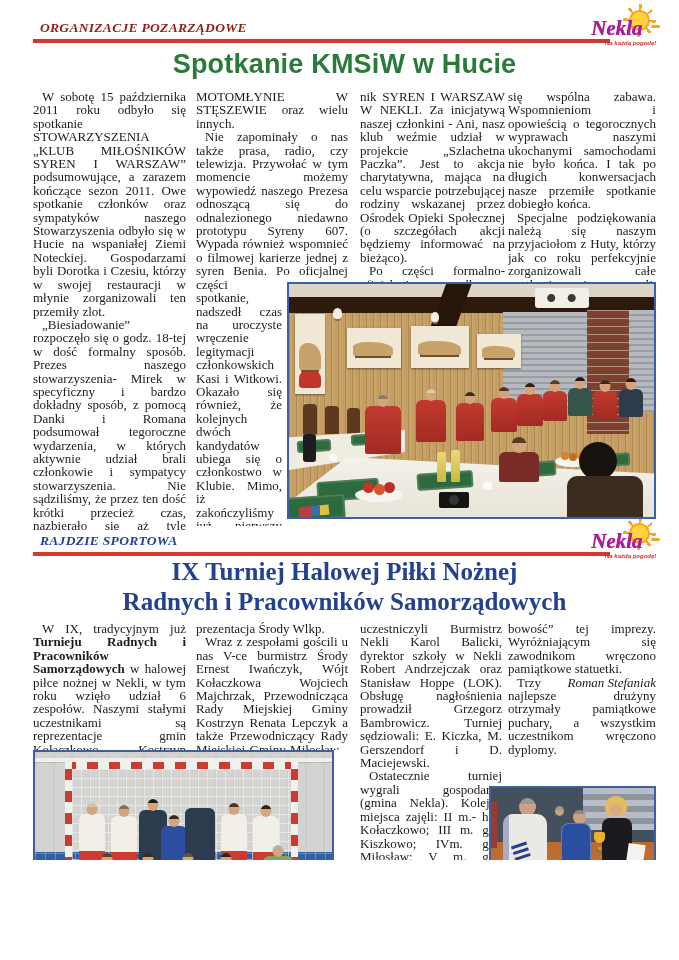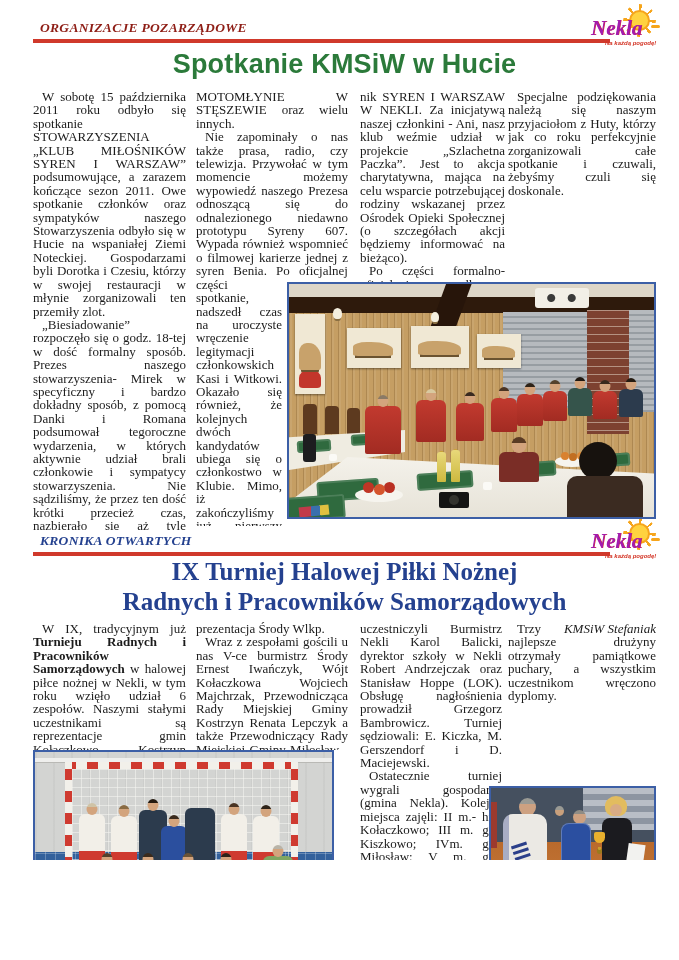--- a/index.html
+++ b/index.html
@@ -90,20 +90,21 @@
     <p>MOTOMŁYNIE W STĘSZEWIE oraz wielu innych.</p>
     <p class="ind">Nie zapominały o nas także prasa, radio, czy telewizja. Przywołać w tym momencie możemy wypowiedź naszego Prezesa odnoszącą się do odnalezionego niedawno prototypu Syreny 607. Wypada również wspomnieć o filmowej karierze jednej z syren Benia. Po oficjalnej części spotkanie, nadszedł czas na uroczyste wręczenie legitymacji członkowskich Kasi i Witkowi. Okazało się również, że kolejnych dwóch kandydatów ubiega się o członkostwo w Klubie. Mimo, iż zakończyliśmy już pierwszy rok działalności stowarzyszenia i tak wiele dokonaliśmy, nasze głowy nadal obfite były w liczne pomysły, dotyczące dalszej działalności. Miło nam ogłosić że nasz Klub będzie organizował (jak co roku) ZABAWĘ KARNAWAŁOWĄ w Nekli - 14 STYCZNIA 2012r, na którą wszystkich serdecznie zapraszamy! Natomiast w czerwcu odbędzie się II Pik-</p>
   </div>
 
   <div class="col" style="left:360px;top:90px;width:145px;height:420px">
     <p>nik SYREN I WARSZAW W NEKLI. Za inicjatywą naszej członkini - Ani, nasz klub weźmie udział w projekcie „Szlachetna Paczka”. Jest to akcja charytatywna, mająca na celu wsparcie potrzebującej rodziny wskazanej przez Ośrodek Opieki Społecznej (o szczegółach akcji będziemy informować na bieżąco).</p>
     <p class="ind">Po części formalno-oficjalnej, przyszedł czas na przyjemności, dlatego też zwartą grupą zasiedliśmy do suto zastawionych stołów, na których znajdowały się najsmaczniejsze rarytasy i zaczęła</p>
   </div>
 
   <div class="col" style="left:508px;top:90px;width:148px">
+    <p>się wspólna zabawa. Wspomnieniom i opowieścią o tegorocznych wyprawach naszymi ukochanymi samochodami nie było końca. I tak po długich konwersacjach nasze przemiłe spotkanie dobiegło końca.</p>
     <p class="ind">Specjalne podziękowania należą się naszym przyjaciołom z Huty, którzy jak co roku perfekcyjnie zorganizowali całe spotkanie i czuwali, żebyśmy czuli się doskonale.</p>
   </div>
 
   <div class="photo" style="left:287px;top:282px;width:365px;height:233px">
     <div class="s" style="inset:0;background:repeating-linear-gradient(90deg,rgba(90,58,20,.22) 0 1px,rgba(255,255,255,.07) 1px 3px,transparent 3px 7px),#c59e63"></div>
     <div class="s" style="left:0;top:0;width:365px;height:15px;background:#ddd6c8"></div>
     <div class="s" style="left:0;top:13px;width:365px;height:16px;background:#2e1a0c"></div>
     <div class="s" style="left:148px;top:-8px;width:24px;height:70px;background:#27150a;transform:rotate(20deg)"></div>
     <div class="s" style="left:246px;top:4px;width:54px;height:20px;border-radius:3px;background:radial-gradient(circle at 30% 50%,#3a3a3a 3.5px,transparent 4.5px),radial-gradient(circle at 68% 50%,#3a3a3a 3.5px,transparent 4.5px),#f2efe7"></div>
     <div class="s blind" style="left:214px;top:28px;width:84px;height:96px"></div>
@@ -152,21 +153,21 @@
     <div class="s" style="left:150px;top:208px;width:30px;height:16px;background:#141414;border-radius:2px">
       <div class="s" style="left:10px;top:3px;width:10px;height:10px;border-radius:50%;background:#33332f"></div>
     </div>
     <div class="s" style="left:10px;top:222px;width:30px;height:10px;background:linear-gradient(90deg,#c23a4a 0 40%,#3a6fae 40% 70%,#e0c040 70%);transform:rotate(-6deg)"></div>
 
     <div class="fig big" style="left:210px;top:168px;width:40px;height:30px;background:#7a2d26;--hair:#5a3b24"></div>
     <div class="s" style="left:290px;top:158px;width:38px;height:38px;border-radius:50%;background:#17120e"></div>
     <div class="s" style="left:278px;top:192px;width:76px;height:41px;border-radius:10px 10px 0 0;background:#3b2b21"></div>
   </div>
 
-  <div class="kicker" style="left:40px;top:533px;color:#24418f">KRONIKA OTWARTYCH</div>
+  <div class="kicker" style="left:40px;top:533px;color:#24418f">RAJDZIE SPORTOWA</div>
   <div class="rule" style="left:33px;top:552px;width:577px"></div>
 
   <div class="nekla" style="left:589px;top:522px">
     <div class="sun"></div>
     <div class="nekla-word">Nekla</div>
     <div class="nekla-dash"></div>
     <div class="nekla-tag">Na każdą pogodę!</div>
   </div>
 
   <div class="title2" style="top:558px">IX Turniej Halowej Piłki Nożnej</div>
@@ -183,21 +184,22 @@
   </div>
 
   <div class="col" style="left:360px;top:622px;width:142px;height:308px">
     <p>uczestniczyli Burmistrz Nekli Karol Balicki, dyrektor szkoły w Nekli Robert Andrzejczak oraz Stanisław Hoppe (LOK). Obsługę nagłośnienia prowadził Grzegorz Bambrowicz. Turniej sędziowali: E. Kiczka, M. Gerszendorf i D. Maciejewski.</p>
     <p class="ind">Ostatecznie turniej wygrali gospodarze (gmina Nekla). Kolejne miejsca zajęli: II m.- hm. Kołaczkowo; III m. gm. Kiszkowo; IVm. gm. Miłosław; V m. gm. Kostrzyn i VI m. gm. Środa.</p>
     <p class="ind gap">Dużym zainteresowaniem uczestników cieszył się występ Renaty Lepczyk w drużynie Kostrzyna, która broniła bramki swej drużyny.</p>
     <p class="ind">Otrzymała ona wyróżnienie specjalne turnieju jako „oso-</p>
   </div>
 
   <div class="col" style="left:508px;top:622px;width:148px;height:162px">
-    <p class="ind gap"><i class="sigR">KMSiW Stefaniak</i><span>Trzy najlepsze drużyny otrzymały pamiątkowe puchary, a wszystkim uczestnikom wręczono dyplomy.</span></p>
+    <p>bowość” tej imprezy. Wyróżniającym się zawodnikom wręczono pamiątkowe statuetki.</p>
+    <p class="ind gap"><i class="sigR">Roman Stefaniak</i><span>Trzy najlepsze drużyny otrzymały pamiątkowe puchary, a wszystkim uczestnikom wręczono dyplomy.</span></p>
   </div>
 
   <div class="photo" style="left:33px;top:750px;width:297px;height:166px">
     <div class="s" style="inset:0;background:repeating-linear-gradient(90deg,rgba(0,0,0,.03) 0 2px,transparent 2px 18px),#d3d4d2"></div>
     <div class="s" style="left:0;top:6px;width:297px;height:4px;background:#efefed;box-shadow:0 1px 0 #b9b9b5"></div>
     <div class="s" style="left:0;top:100px;width:297px;height:34px;background:repeating-linear-gradient(90deg,rgba(255,255,255,.25) 0 1px,transparent 1px 10px),repeating-linear-gradient(0deg,rgba(255,255,255,.25) 0 1px,transparent 1px 8px),#33619c"></div>
     <div class="s" style="left:0;top:134px;width:297px;height:32px;background:repeating-linear-gradient(0deg,rgba(120,70,20,.28) 0 1px,transparent 1px 8px),#c79a5e"></div>
     <div class="s net" style="left:37px;top:17px;width:219px;height:118px"></div>
     <div class="s" style="left:30px;top:10px;width:233px;height:7px;background:repeating-linear-gradient(90deg,#cf3a30 0 11px,#f2f0ea 11px 22px)"></div>
     <div class="s" style="left:30px;top:10px;width:7px;height:128px;background:repeating-linear-gradient(0deg,#cf3a30 0 11px,#f2f0ea 11px 22px)"></div>

